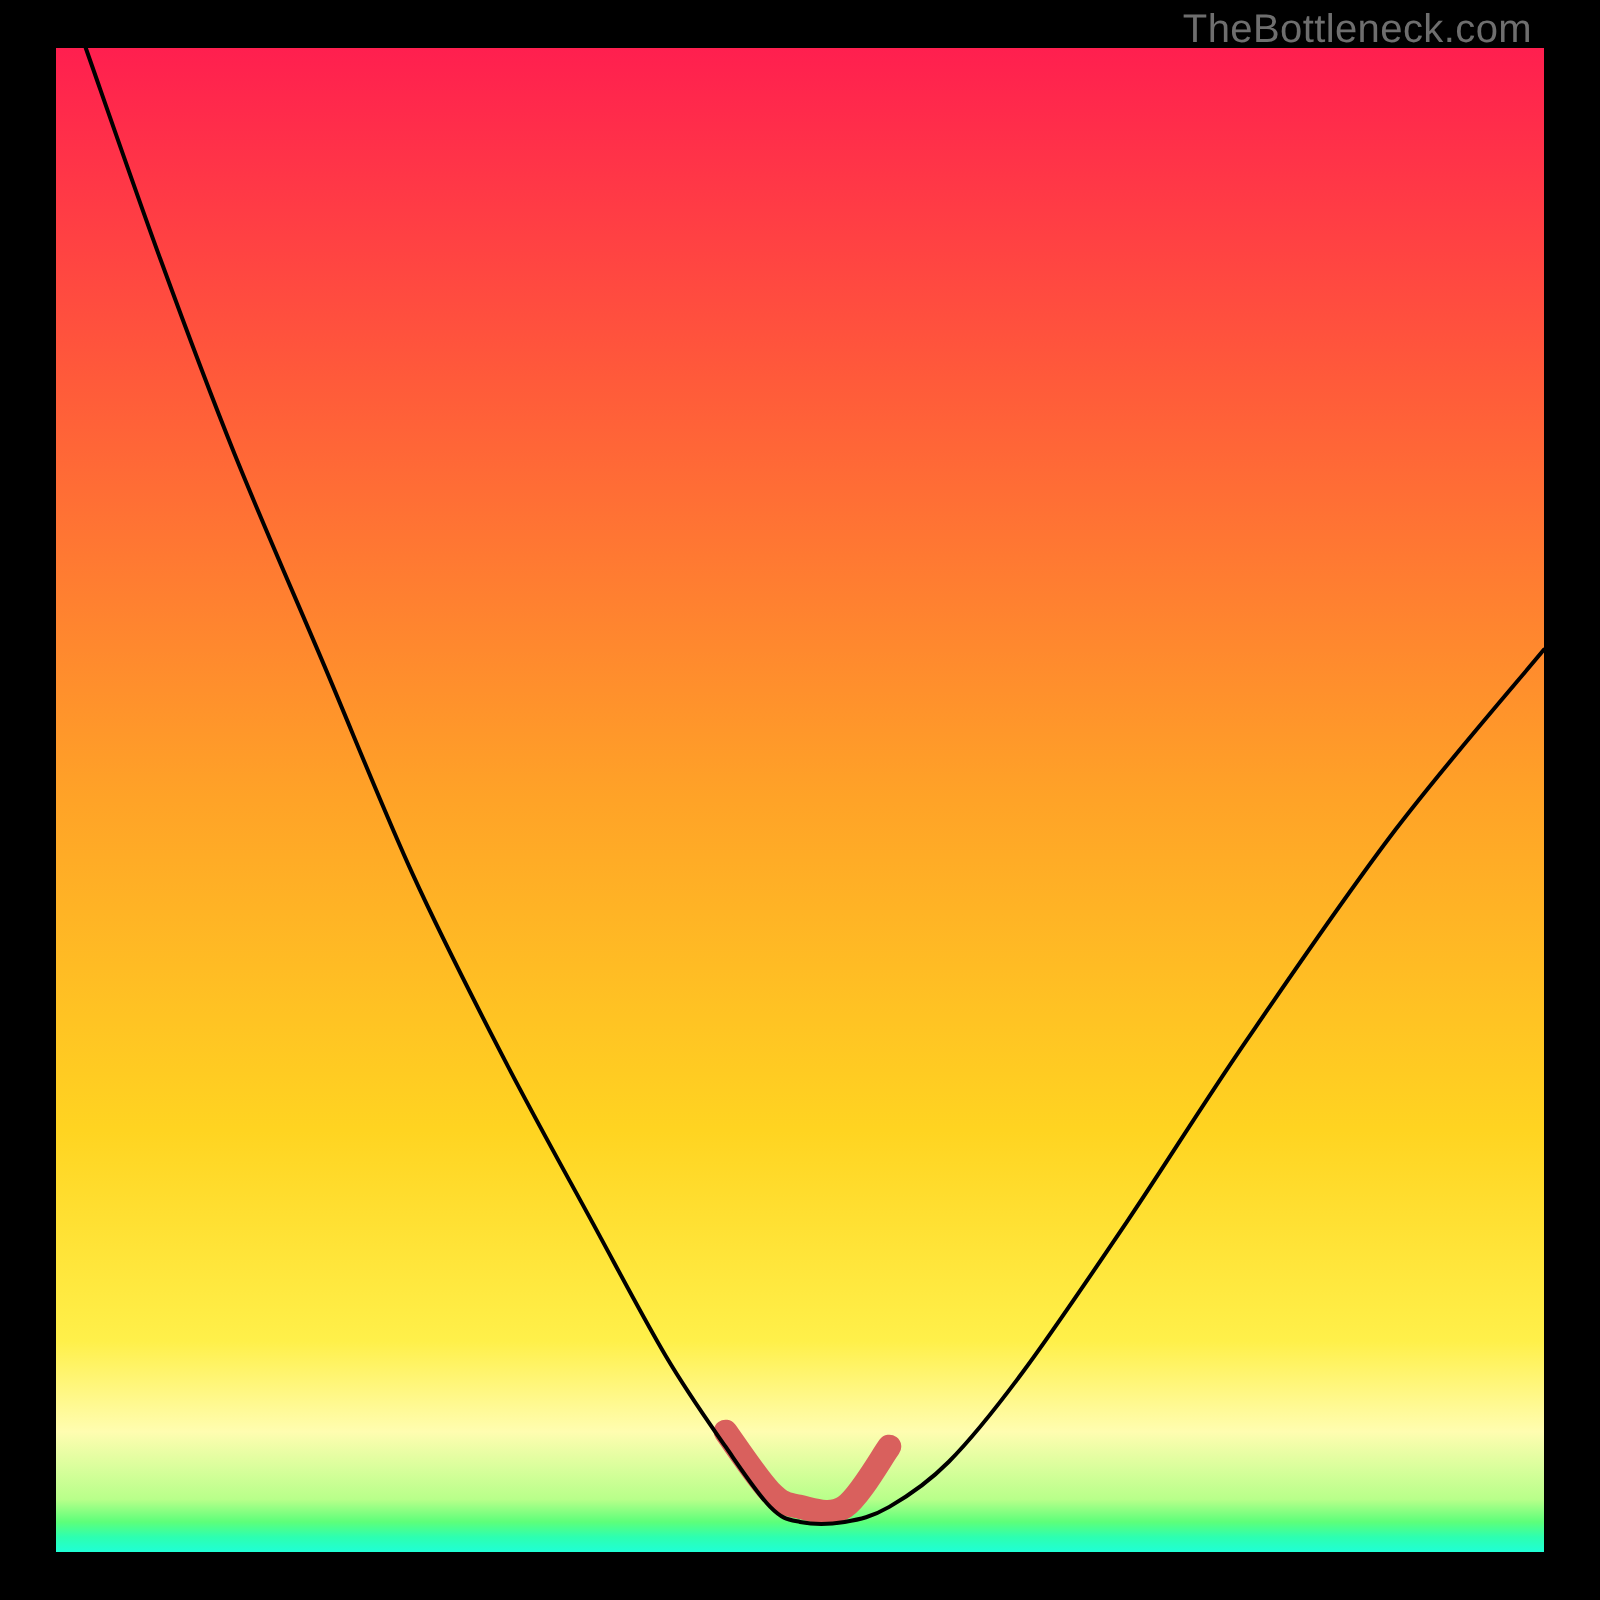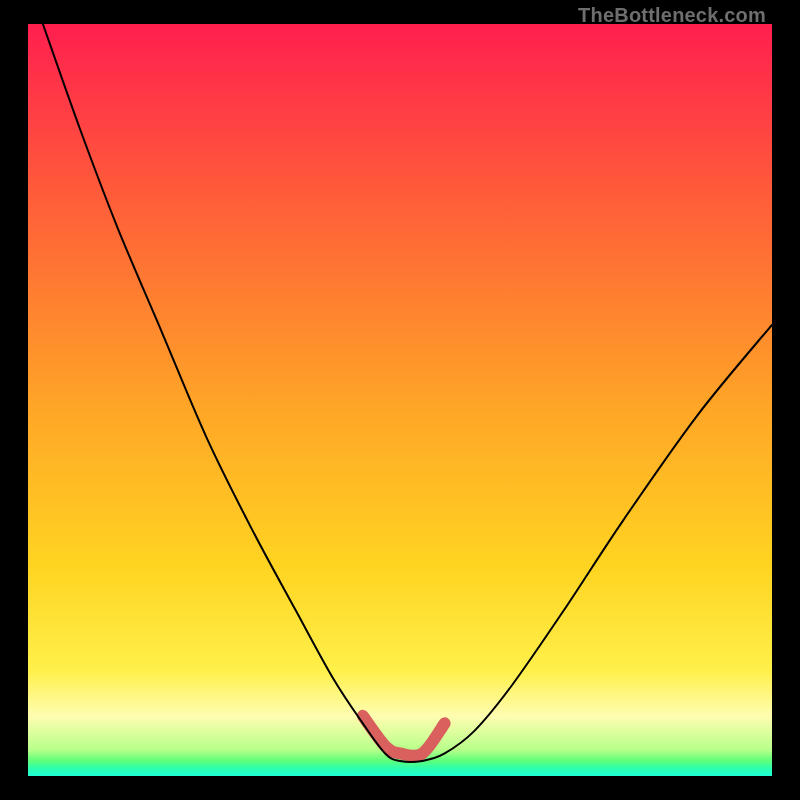--- a/index.html
+++ b/index.html
@@ -30,21 +30,21 @@
       var(--c-green3) 99%,
       var(--c-green4) 100%
     );
   }
   .watermark {
     position: absolute;
     top: 4px;
     right: 34px;
     font-family: Arial, Helvetica, sans-serif;
     font-size: 20px;
-    font-weight: 700;
+    font-weight: 400;
     color: #6e6e6e;
     letter-spacing: 0.2px;
     user-select: none;
   }
   svg.curves {
     position: absolute;
     left: 28px;
     top: 24px;
     width: 744px;
     height: 752px;

